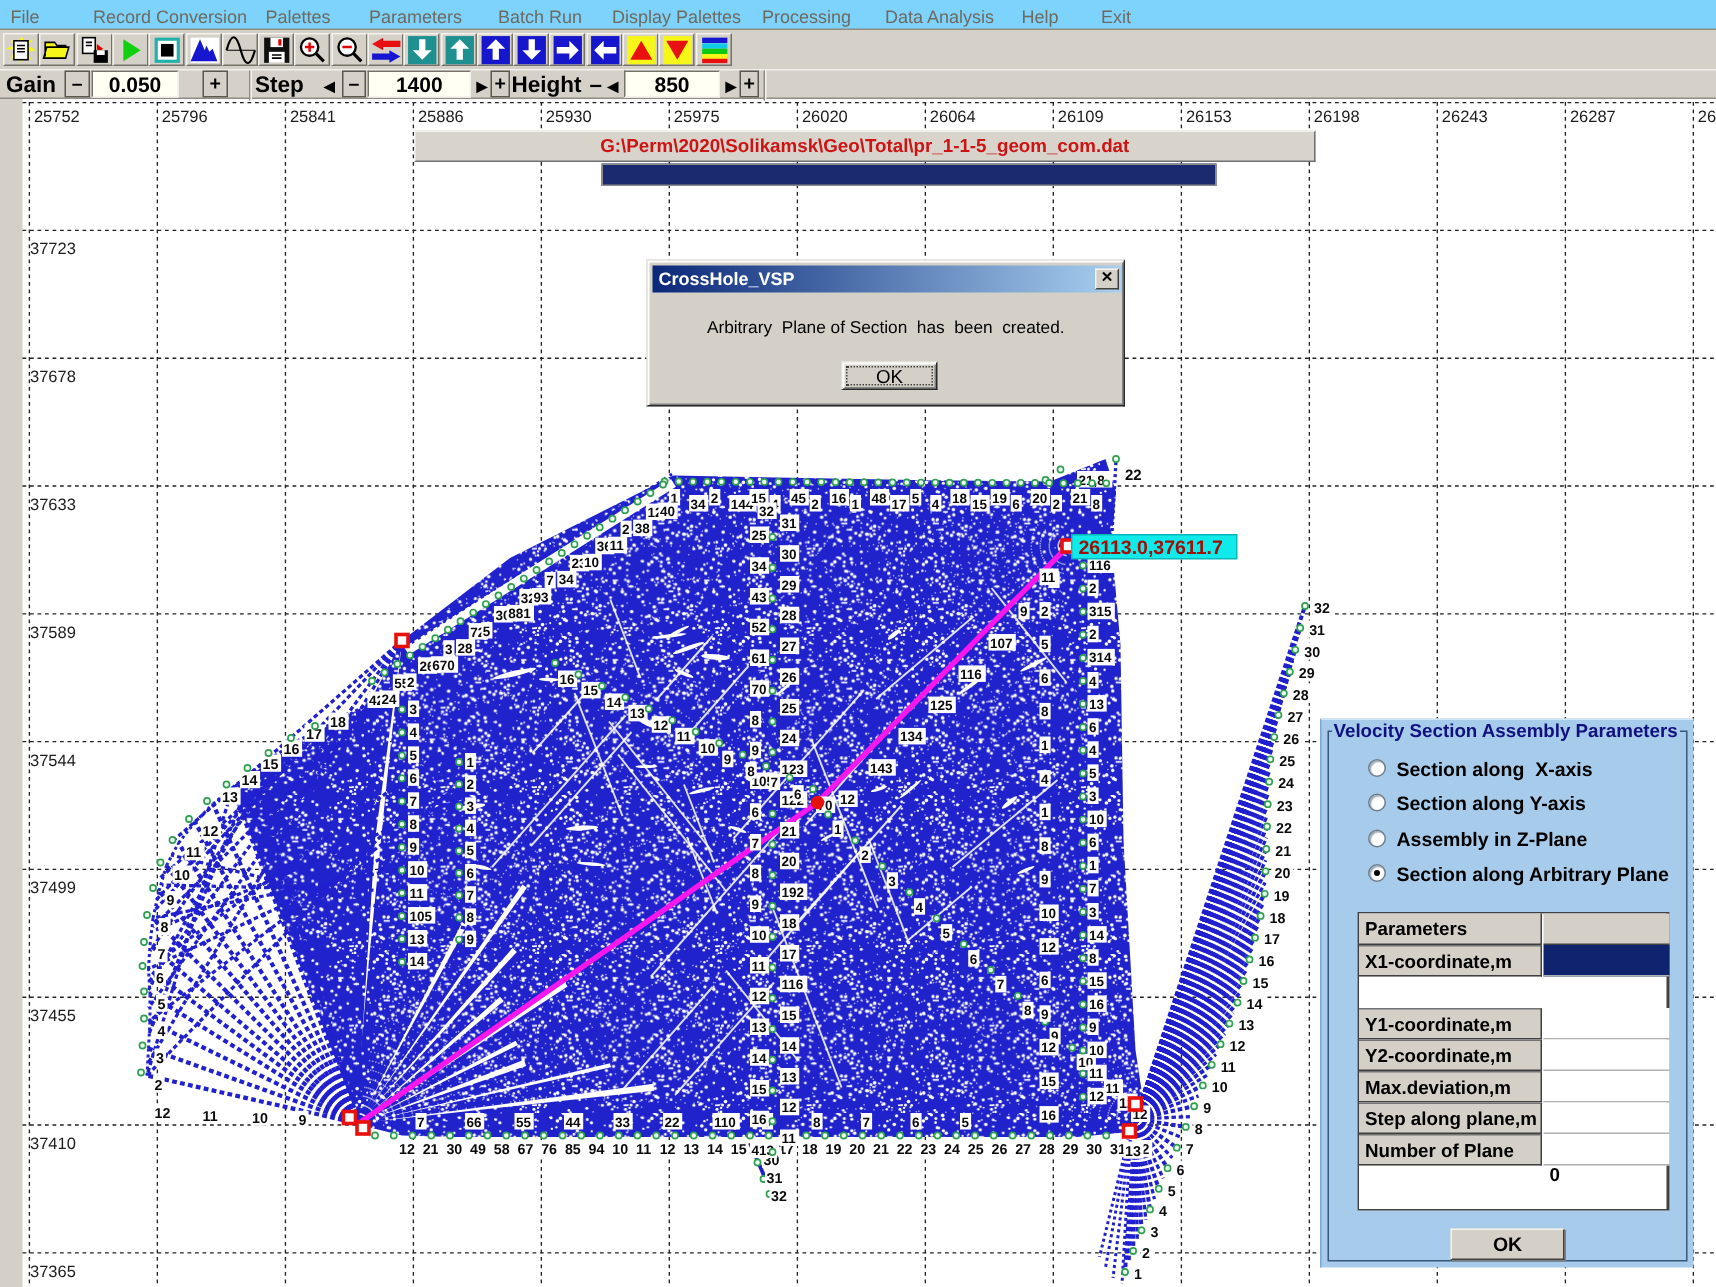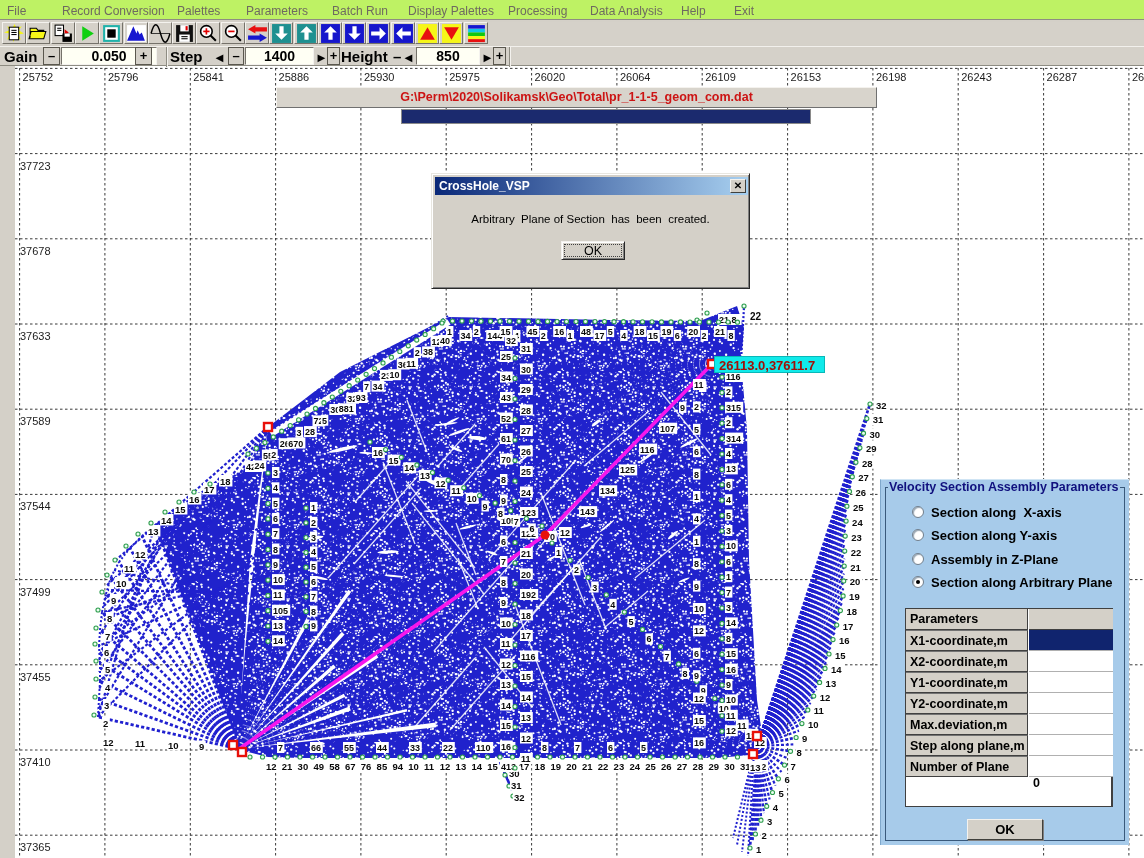--- a/index.html
+++ b/index.html
@@ -1,17 +1,17 @@
 <!DOCTYPE html>
 <html><head><meta charset="utf-8"><style>
 * { margin:0; padding:0; box-sizing:border-box; }
 html,body { width:1144px; height:858px; overflow:hidden; background:#d4d0c8;
   font-family:"Liberation Sans", sans-serif; position:relative; }
 .mi { position:absolute; top:4px; font-size:12px; color:#6e6a60; }
-#menubar { position:absolute; left:0; top:0; width:1144px; height:20px; background:#bef264; border-bottom:1px solid #8e8c82; }
+#menubar { position:absolute; left:0; top:0; width:1144px; height:20px; background:#7dd3fc; border-bottom:1px solid #8e8c82; }
 #toolbar { position:absolute; left:0; top:22px; width:1144px; height:23px; background:#d5d1c9; }
 .tbtn { position:absolute; top:0; width:24px; height:22px; background:#d5d1c9;
   border:1px solid; border-color:#f4f2ee #75726a #75726a #f4f2ee; padding:1px; }
 #ctlbar { position:absolute; left:0; top:46px; width:1144px; height:20px; background:#d5d1c9;
   border-top:1px solid #f2f0ec; border-bottom:1px solid #8e8c82; font-weight:bold; font-size:15px; color:#000; }
 .cl { position:absolute; top:1px; }
 .cbtn { position:absolute; top:0px; height:18px; background:#d5d1c9; border:1px solid #5a574e;
   font-size:13px; font-weight:bold; text-align:center; line-height:15px; }
 .cbox { position:absolute; top:0px; height:18px; background:#fffff4; border:1px solid;
   border-color:#75726a #f4f2ee #f4f2ee #75726a; font-size:14px; font-weight:bold; text-align:center; line-height:16px; }
@@ -33,21 +33,21 @@
   border:1px solid #404040; border-right:2px solid #404040; }
 .trow { position:absolute; left:0; width:100%; height:21px; }
 .tc1 { position:absolute; left:0; top:0; width:122px; height:21px; background:#d4d0c8;
   border-right:1px solid #404040; border-bottom:1px solid #404040; border-top:1px solid #737373;
   font-size:12.5px; font-weight:bold; padding:3px 0 0 4px; }
 .tc2 { position:absolute; left:123px; top:0; width:84px; height:21px; background:#fff;
   border-bottom:1px solid #b0b0b0; font-size:12.5px; font-weight:bold; padding:20px 0 0 4px; }
 #pok { position:absolute; left:86px; top:339px; width:76px; height:21px; background:#d4d0c8;
   border:1px solid; border-color:#f4f2ee #40403c #40403c #f4f2ee; box-shadow:1px 1px 0 #808080;
   text-align:center; font-size:13px; font-weight:bold; line-height:19px; }
-#dialog { position:absolute; left:431px; top:173px; width:319px; height:116px; background:#d4d0c8;
+#dialog { position:absolute; left:431px; top:173px; width:319px; height:98px; background:#d4d0c8;
   border:1px solid; border-color:#e8e6e0 #282828 #282828 #e8e6e0;
   box-shadow:inset 1px 1px 0 #fff, inset -1px -1px 0 #808080; }
 #dtitle { position:absolute; left:3px; top:3px; width:313px; height:18px;
   background:linear-gradient(to right,#0a2878,#a8d0f0);
   color:#fff; font-size:12px; font-weight:bold; padding:2px 0 0 4px; }
 #dclose { position:absolute; right:2px; top:2px; width:16px; height:14px; background:#d4d0c8;
   border:1px solid; border-color:#f4f2ee #40403c #40403c #f4f2ee;
   font-size:10px; font-weight:bold; text-align:center; line-height:12px; color:#000; }
 #dmsg { position:absolute; left:0; top:39px; width:100%; text-align:center; font-size:11.5px; color:#000; }
 #dok { position:absolute; left:129px; top:67px; width:64px; height:19px; background:#d4d0c8;
@@ -1462,21 +1462,21 @@
         <rect x="2" y="14.4" width="16" height="2.8" fill="#e81010"></rect>
       </svg></div>
   </div>
 <div id="ctlbar">
     <div style="position:absolute;left:166px;top:0;width:1px;height:20px;background:#8e8c82"></div>
     <div style="position:absolute;left:167px;top:0;width:1px;height:20px;background:#f4f2ee"></div>
     <div style="position:absolute;left:509px;top:0;width:1px;height:20px;background:#8e8c82"></div>
     <div style="position:absolute;left:510px;top:0;width:1px;height:20px;background:#f4f2ee"></div>
  <span class="cl" style="left:4px">Gain</span>
  <div class="cbtn" style="left:43px;width:17px">–</div>
- <div class="cbox" style="left:61px;width:96px">0.050</div>
+ <div class="cbox" style="left:61px;width:58px">0.050</div>
  <div class="cbtn" style="left:135px;width:17px">+</div>
  <span class="cl" style="left:170px">Step</span>
  <span class="tri" style="left:213px">◄</span>
  <div class="cbtn" style="left:228px;width:16px">–</div>
  <div class="cbox" style="left:245px;width:69px">1400</div>
  <span class="tri" style="left:315px">►</span>
  <div class="cbtn" style="left:327px;width:13px">+</div>
  <span class="cl" style="left:341px">Height</span>
  <span class="cl" style="left:393px">–</span>
  <span class="tri" style="left:402px">◄</span>
@@ -1501,24 +1501,20 @@
     <div class="rlbl" style="top:95px">Section along Arbitrary Plane</div>
  <div id="ptable">
   <div class="trow" style="top:0">
         <div class="tc1" style="border-top:none">Parameters</div>
         <div class="tc2" style="background:#d4d0c8;border-right:none;border-bottom:1px solid #404040;text-align:center;padding-left:0">Value</div>
       </div>
   <div class="trow" style="top:21px">
         <div class="tc1">X1-coordinate,m</div>
         <div class="tc2" style="background:#10246e;color:#fff">25864.5</div>
       </div>
-  <div class="trow" style="top:42px">
-        <div class="tc1">X2-coordinate,m</div>
-        <div class="tc2">26026.3</div>
-      </div>
   <div class="trow" style="top:63px">
         <div class="tc1">Y1-coordinate,m</div>
         <div class="tc2">37413.1</div>
       </div>
   <div class="trow" style="top:84px">
         <div class="tc1">Y2-coordinate,m</div>
         <div class="tc2">37521.82</div>
       </div>
   <div class="trow" style="top:105px">
         <div class="tc1">Max.deviation,m</div>

